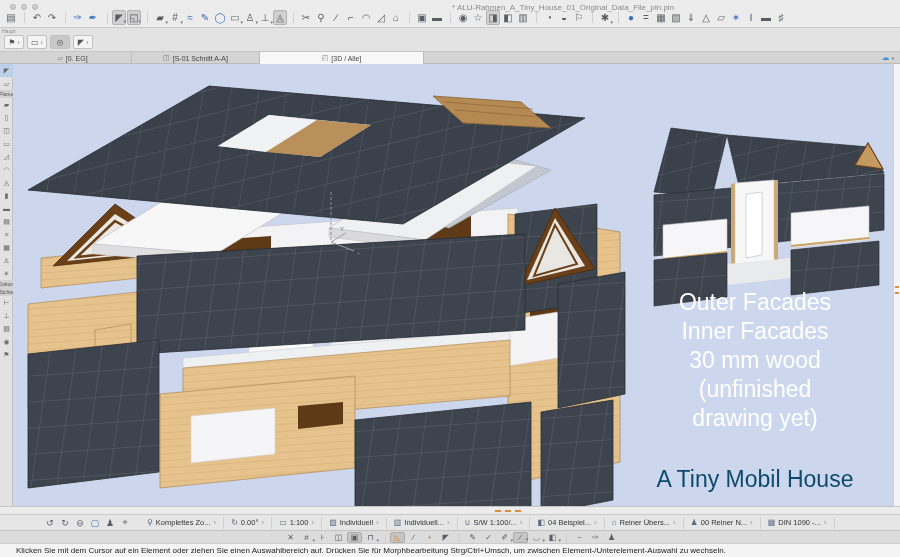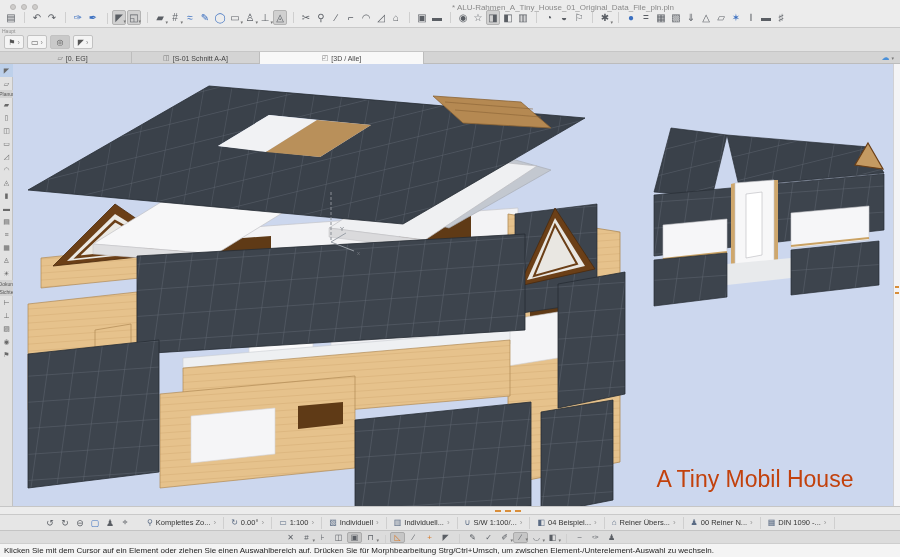--- a/index.html
+++ b/index.html
@@ -61,21 +61,21 @@
   .kind-label { width:13px; height:8px; font-size:5px; color:#555; background:#d2d2d2;
                 display:flex; align-items:center; justify-content:center; overflow:hidden; }
 
   
   #viewport { position:absolute; left:13px; top:64px; width:887px; height:442px;
               background:#ccd7ee; overflow:hidden; }
   #viewport svg { position:absolute; left:0; top:0; }
   .overlay { position:absolute; left:612px; top:224px; width:260px; text-align:center;
              color:#ffffff; font-size:23px; line-height:29px; font-weight:400; }
   .caption { position:absolute; left:605px; top:402px; width:274px; text-align:center;
-             color:#c2410c; font-size:23px; }
+             color:#0c4a6e; font-size:23px; }
   .vscroll { position:absolute; right:0; top:0; width:7px; height:442px;
              background:#f4f4f6; border-left:1px solid #d0d0d4; }
   .vscroll i { position:absolute; left:1px; width:4px; height:2px; background:#d98e3a; }
 
   
   #scrollstrip { position:absolute; left:0; top:506px; width:900px; height:8px;
                  background:#ececec; border-top:1px solid #c6c6c6; }
   #scrollstrip i { position:absolute; top:3px; width:6px; height:2px; background:#d98e3a; }
   #statusbar { position:absolute; left:0; top:514px; width:900px; height:16px;
                background:#e6e6e6; border-top:1px solid #c9c9c9;
@@ -86,21 +86,21 @@
          border-right:1px solid #cfcfcf; font-size:7.5px; color:#333; white-space:nowrap; }
   .seg .glyph { font-size:8px; color:#5a6b84; }
   .seg .chev { color:#999; font-size:8px; }
   #snapbar { position:absolute; left:0; top:530px; width:900px; height:13px;
              background:#dcdcdc; border-top:1px solid #c4c4c4;
              display:flex; align-items:center; padding-left:283px; }
   #snapbar .tb-icon { width:15px; height:11px; font-size:8px; }
   #snapbar .tb-icon.active { background:#c6c6c6; border:1px solid #ababab; }
   #hintbar { position:absolute; left:0; top:543px; width:900px; height:14px;
              background:#f4f4f4; border-top:1px solid #cecece;
-             font-size:8px; color:#222; line-height:13px; padding-left:4px; white-space:nowrap; }
+             font-size:8px; color:#222; line-height:13px; padding-left:16px; white-space:nowrap; }
 </style>
 </head>
 <body>
 
 <div id="app">
 
   <div id="titlebar">
     <div class="traffic">
       <span></span>
       <span></span>
@@ -524,20 +524,31 @@
         <polygon points="650,161 714,155 714,190 650,197" fill="#f6f6f8" stroke="#c6c6ca" stroke-width="0.6"></polygon>
         <path d="M650,195 L714,188" stroke="#caa263" stroke-width="2"></path>
         <polygon points="778,149 856,142 856,176 778,184" fill="#f6f6f8" stroke="#c6c6ca" stroke-width="0.6"></polygon>
         <path d="M778,182 L856,174" stroke="#caa263" stroke-width="2"></path>
         <polygon points="714,200 778,194 778,214 714,221" fill="#e8eaec"></polygon>
         <polygon points="641,196 714,189 714,233 641,242" fill="url(#gridWall)" stroke="#262c33" stroke-width="0.7"></polygon>
         <polygon points="778,186 866,177 866,221 778,231" fill="url(#gridWall)" stroke="#262c33" stroke-width="0.7"></polygon>
       </g>
     </svg>
 
+    <div class="overlay">
+  <div class="ov-line">Outer Facades</div>
+
+  <div class="ov-line">Inner Facades</div>
+
+  <div class="ov-line">30 mm wood</div>
+
+  <div class="ov-line">(unfinished</div>
+
+  <div class="ov-line">drawing yet)</div>
+</div>
     <div class="caption">A Tiny Mobil House</div>
 
     <div class="vscroll">
       <i style="top:222px"></i>
       <i style="top:228px"></i>
     </div>
   </div>
 
   <div id="scrollstrip">
     <i style="left:495px"></i>

